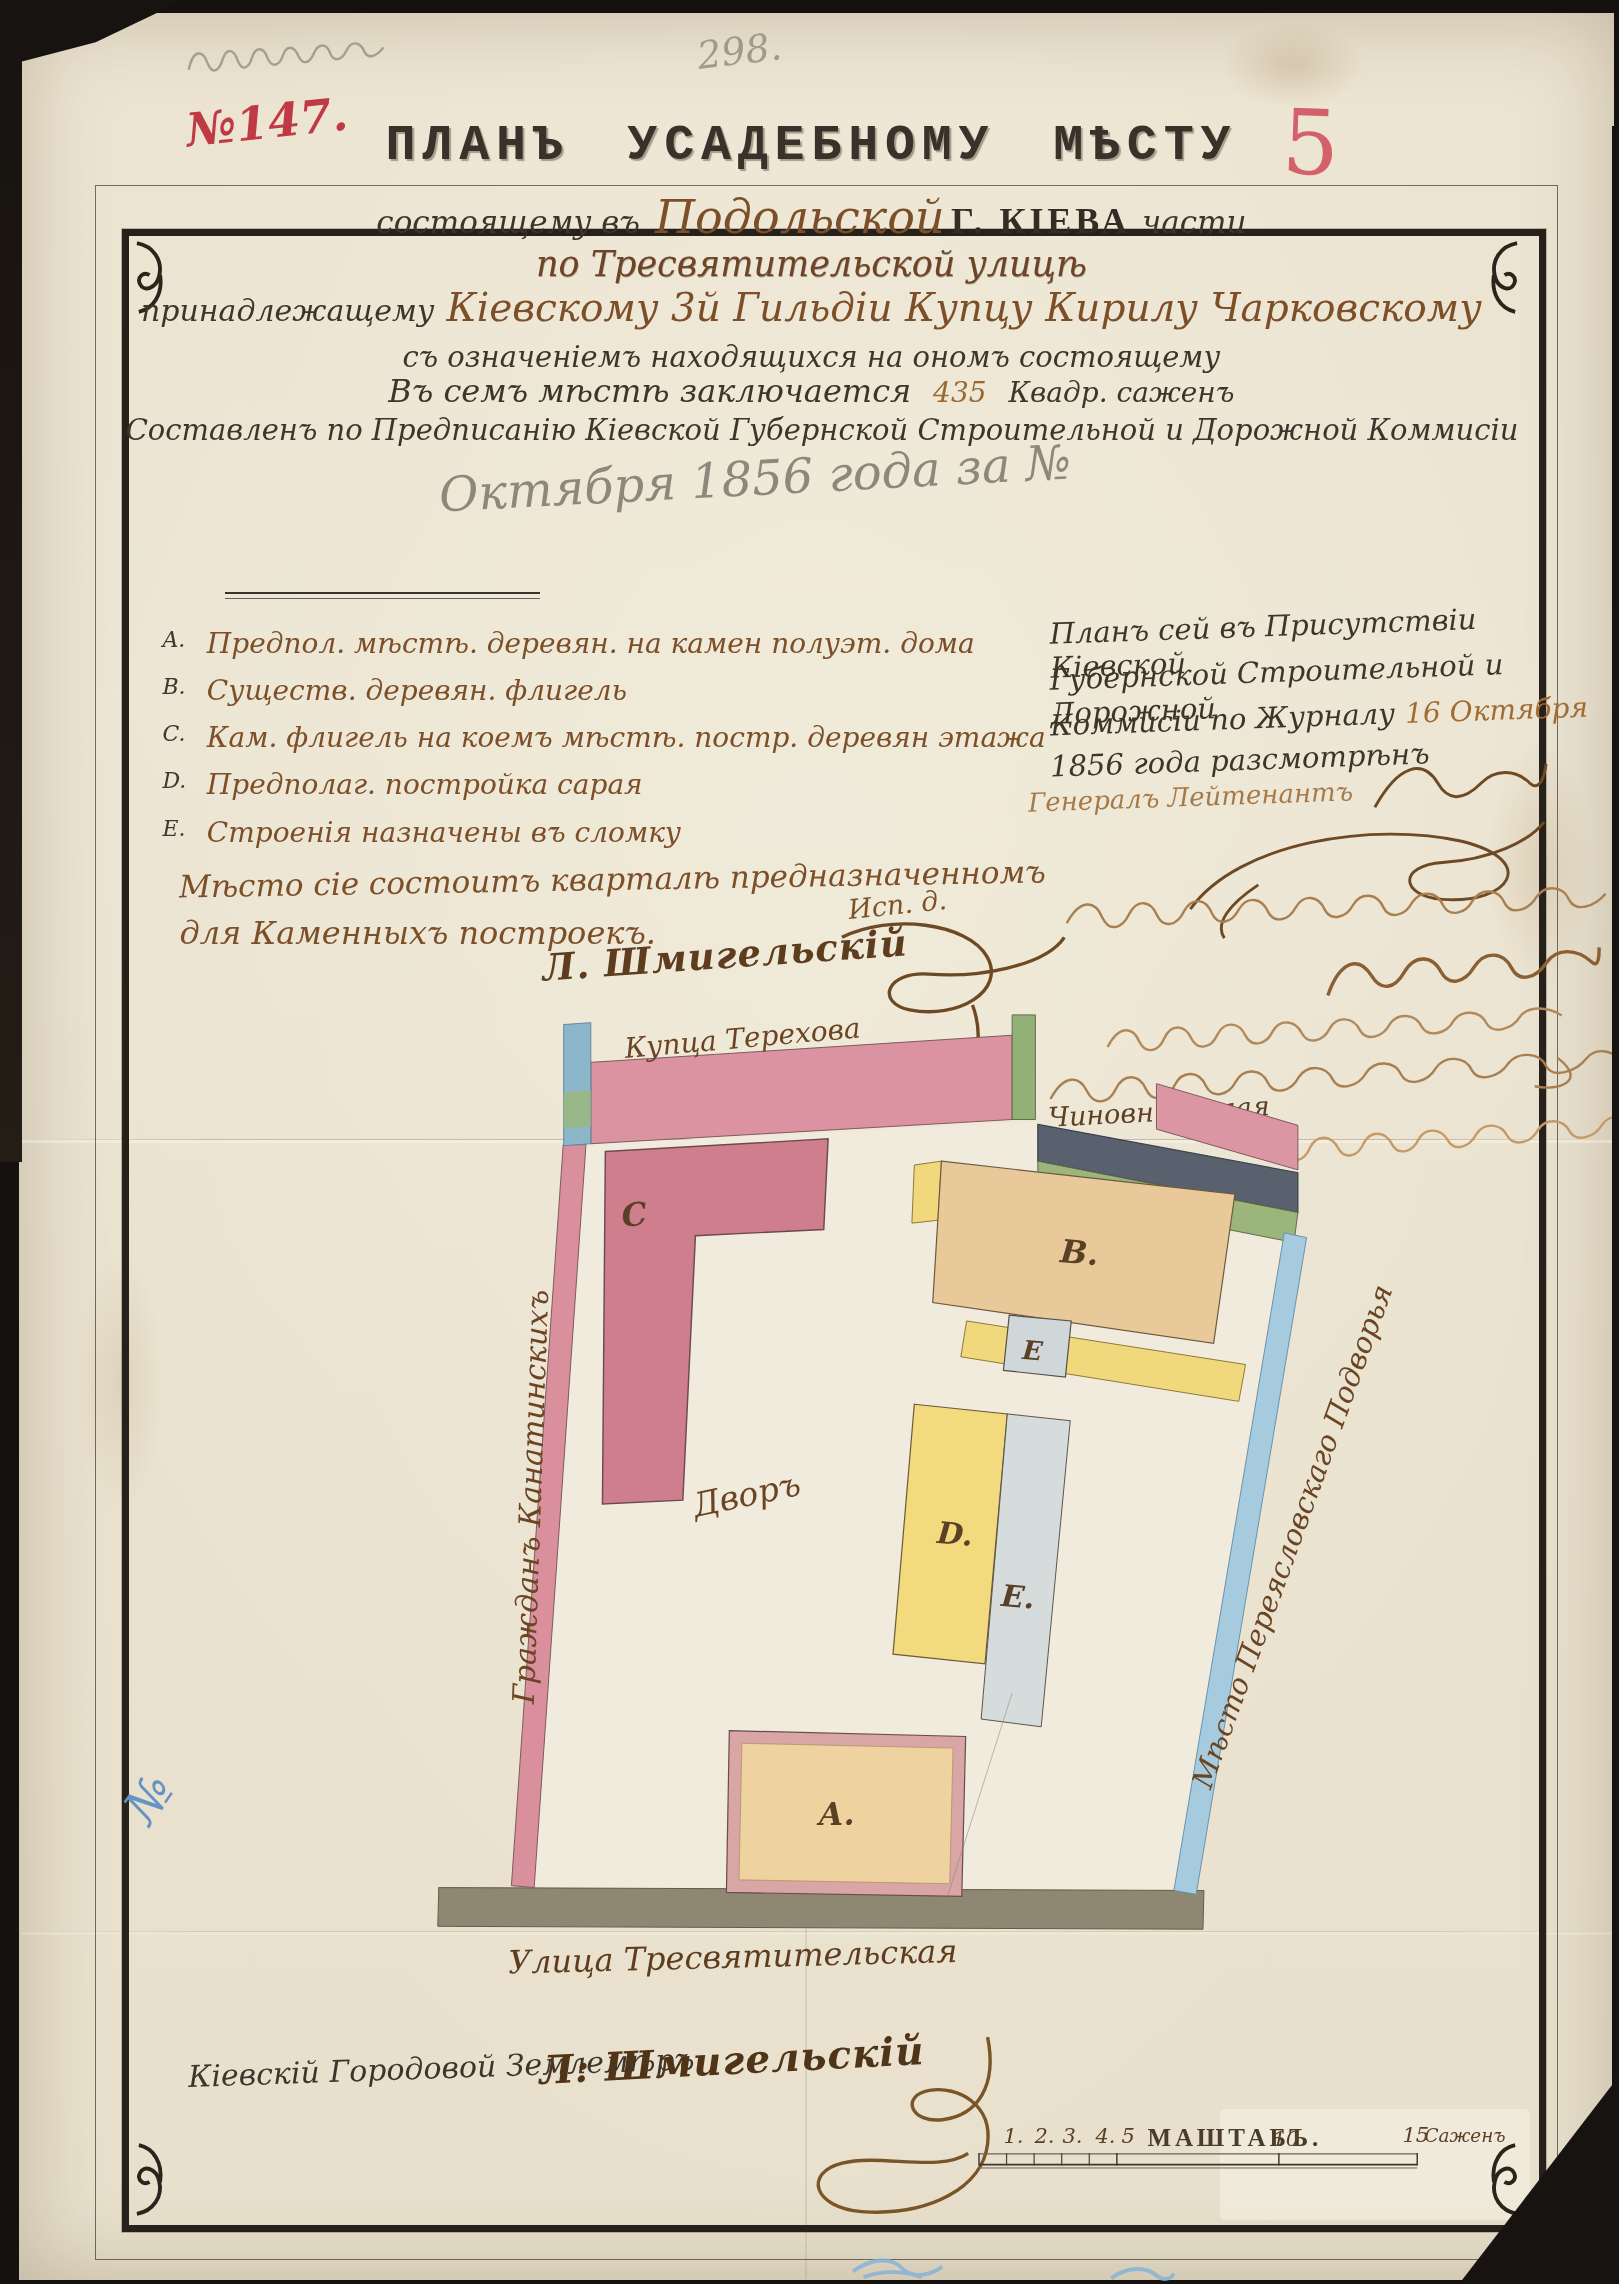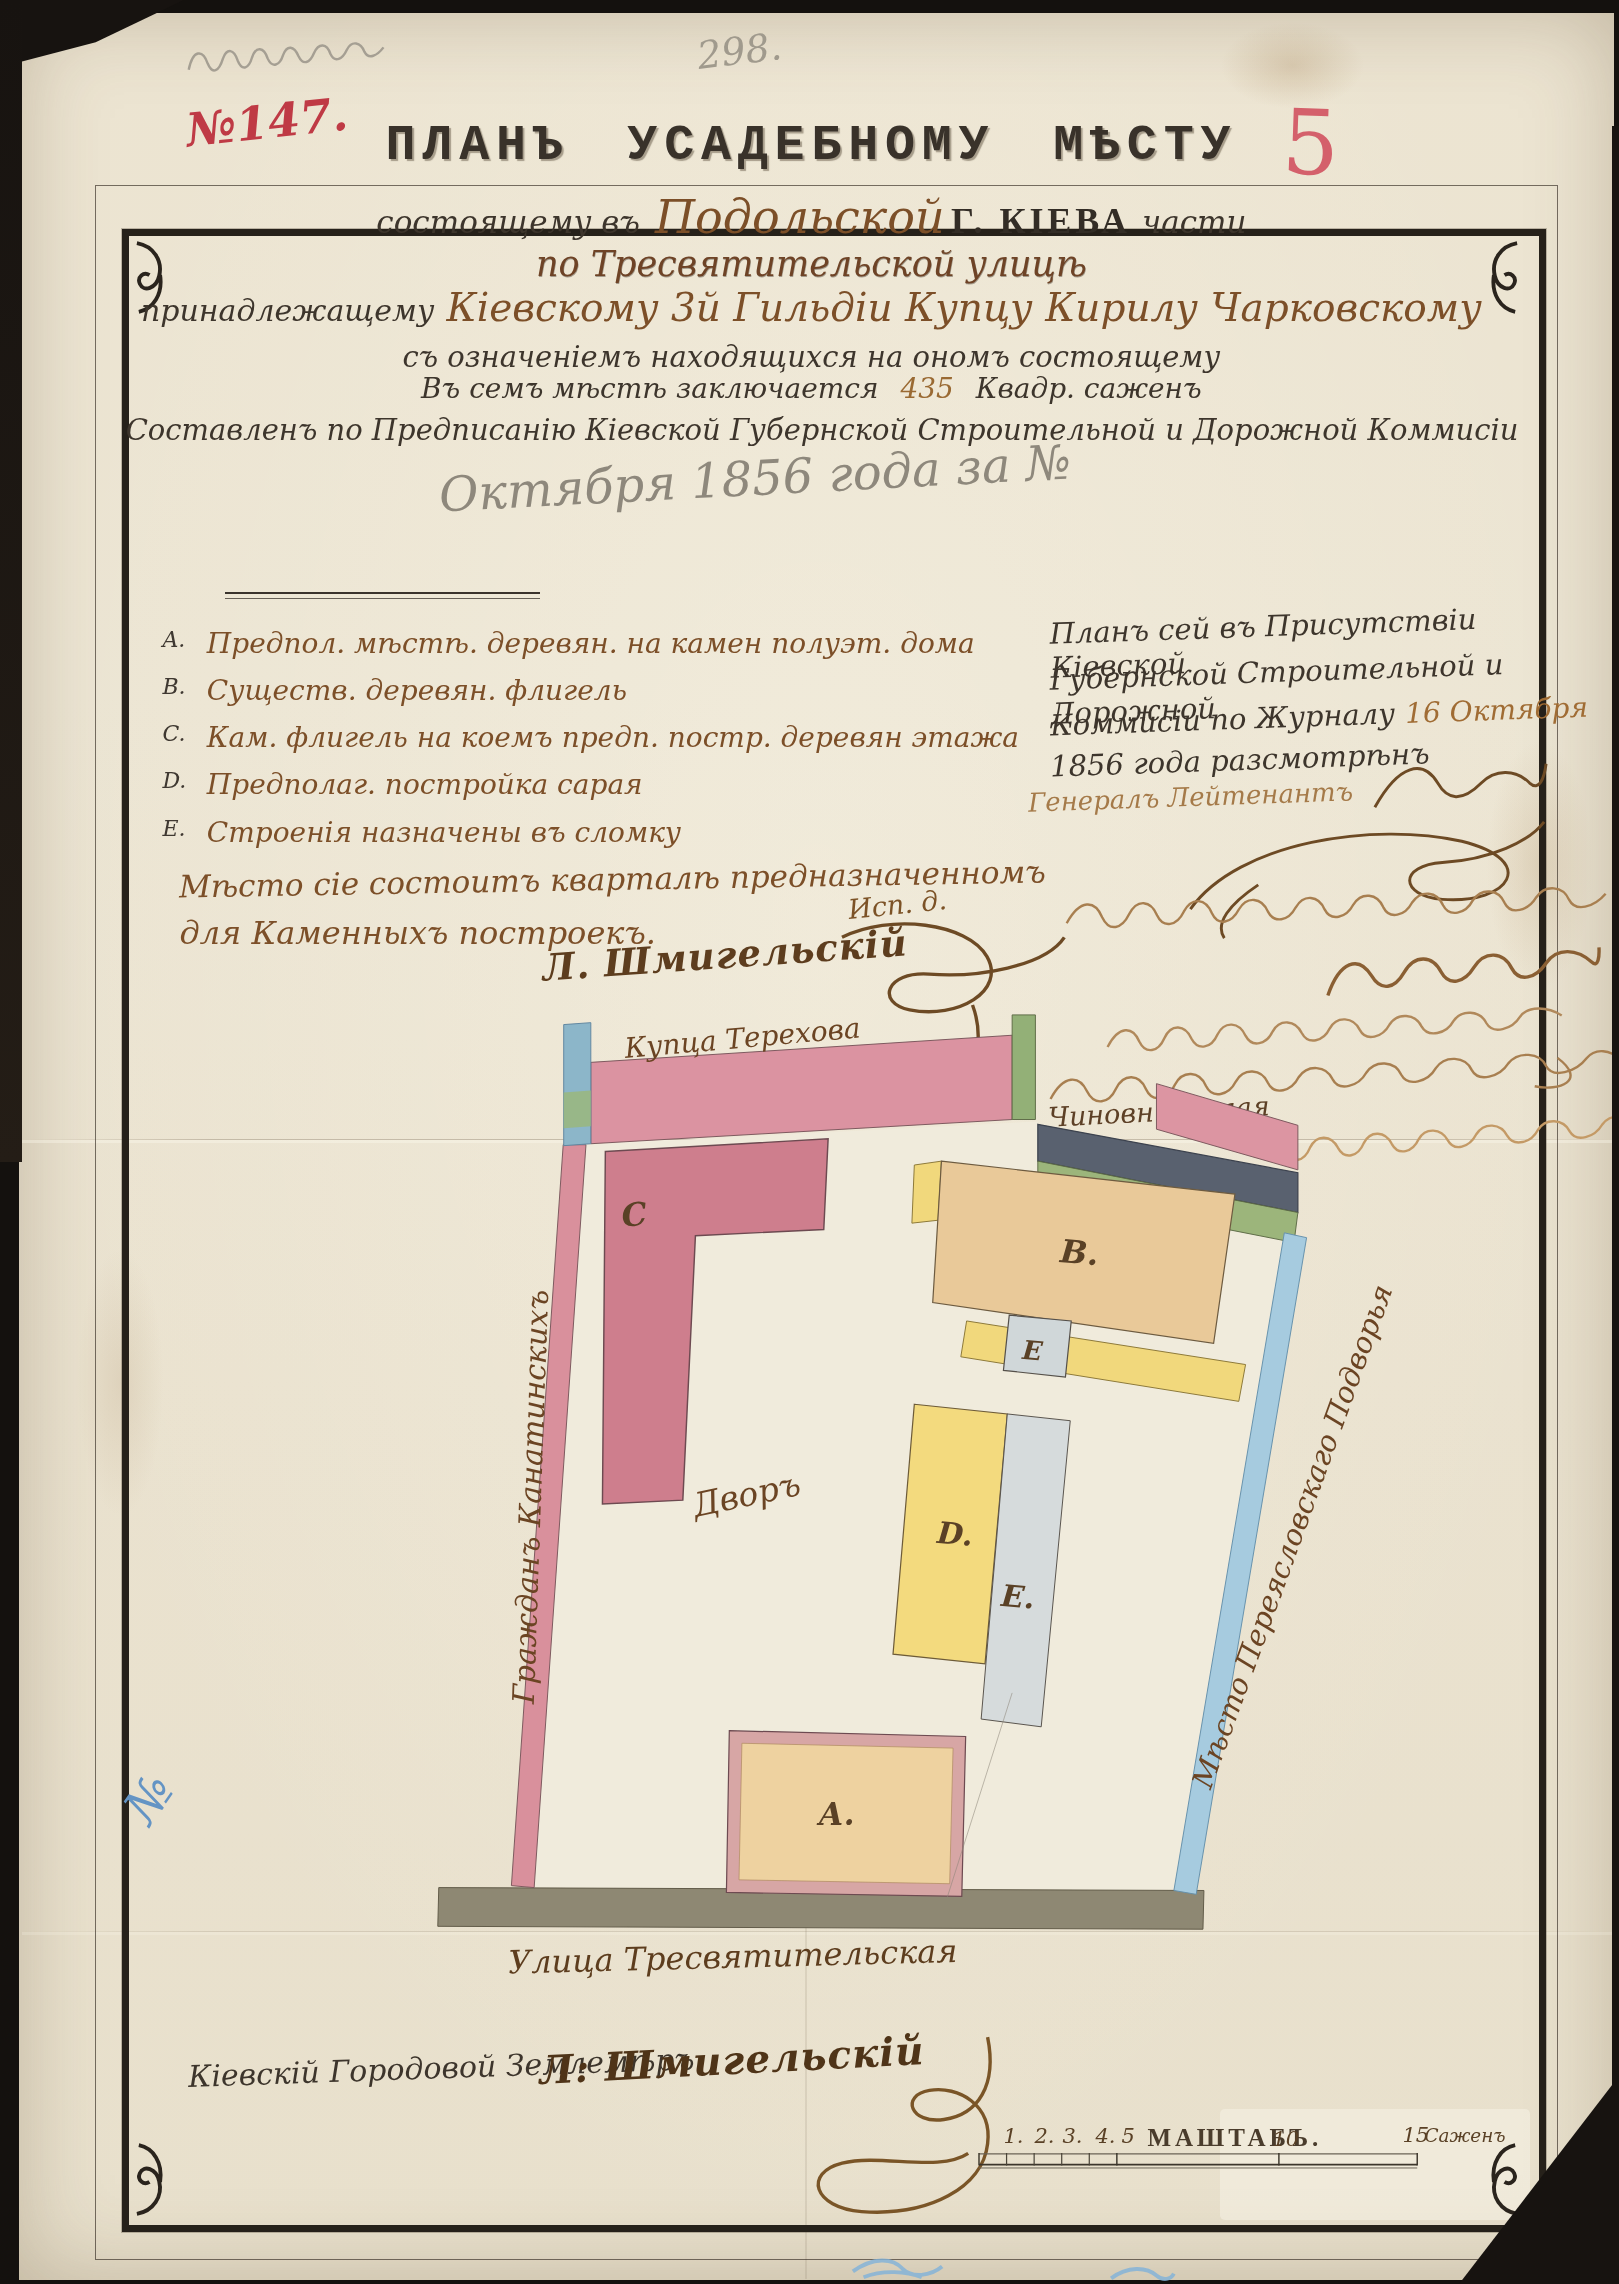--- a/index.html
+++ b/index.html
@@ -83,21 +83,21 @@
   <div class="abs center script" style="left:85px;top:231px;width:1414px;font-size:35px;color:#6e4326;text-shadow:0.5px 0.5px 0 rgba(50,40,30,.4);">по Тресвятительской улицѣ</div>
 
   <div class="abs center" style="left:85px;top:272px;width:1414px;">
     <span class="script ink" style="font-size:30px;">принадлежащему</span>
     <span class="script brown" style="font-size:39px;margin-left:9.7px;">Кіевскому 3й Гильдіи Купцу Кирилу Чарковскому</span>
   </div>
 
   <div class="abs center script ink" style="left:85px;top:327px;width:1414px;font-size:29px;">съ означеніемъ находящихся на ономъ состоящему</div>
 
   <div class="abs center" style="left:85px;top:359px;width:1414px;">
-    <span class="script ink" style="font-size:28px;margin-top:36px;">Въ семъ мѣстѣ заключается</span>
+    <span class="script ink" style="font-size:32px;margin-top:36px;">Въ семъ мѣстѣ заключается</span>
     <span class="script" style="font-size:28px;color:#9a6a33;margin:0 19.4px;">435</span>
     <span class="script ink" style="font-size:28px;">Квадр. саженъ</span>
   </div>
 
   <div class="abs center script ink" style="left:85px;top:400px;width:1414px;font-size:29px;text-align:right;">Составленъ по Предписанію Кіевской Губернской Строительной и Дорожной Коммисіи</div>
 
   <div class="abs center script pencil" style="left:29px;top:437px;width:1414px;font-size:48px;transform:rotate(-3deg);color:#8e887c;">Октября 1856 года за №</div>
 
   <div class="abs" style="left:206px;top:579px;width:315px;height:2.4px;background:#3a332c;"></div>
   <div class="abs" style="left:206px;top:585px;width:315px;height:1.5px;background:rgba(58,51,44,.75);"></div>
@@ -105,21 +105,21 @@
   <div class="legend-row" style="top:614px;">
     <span class="legend-key">A.</span>
     <span class="legend-text script brown">Предпол. мѣстѣ. деревян. на камен полуэт. дома</span>
   </div>
   <div class="legend-row" style="top:661px;">
     <span class="legend-key">B.</span>
     <span class="legend-text script brown">Существ. деревян. флигель</span>
   </div>
   <div class="legend-row" style="top:708px;">
     <span class="legend-key">C.</span>
-    <span class="legend-text script brown">Кам. флигель на коемъ предп. постр. деревян этажа</span>
+    <span class="legend-text script brown">Кам. флигель на коемъ мѣстѣ. постр. деревян этажа</span>
   </div>
   <div class="legend-row" style="top:755px;">
     <span class="legend-key">D.</span>
     <span class="legend-text script brown">Предполаг. постройка сарая</span>
   </div>
   <div class="legend-row" style="top:803px;">
     <span class="legend-key">E.</span>
     <span class="legend-text script brown">Строенія назначены въ сломку</span>
   </div>
 

